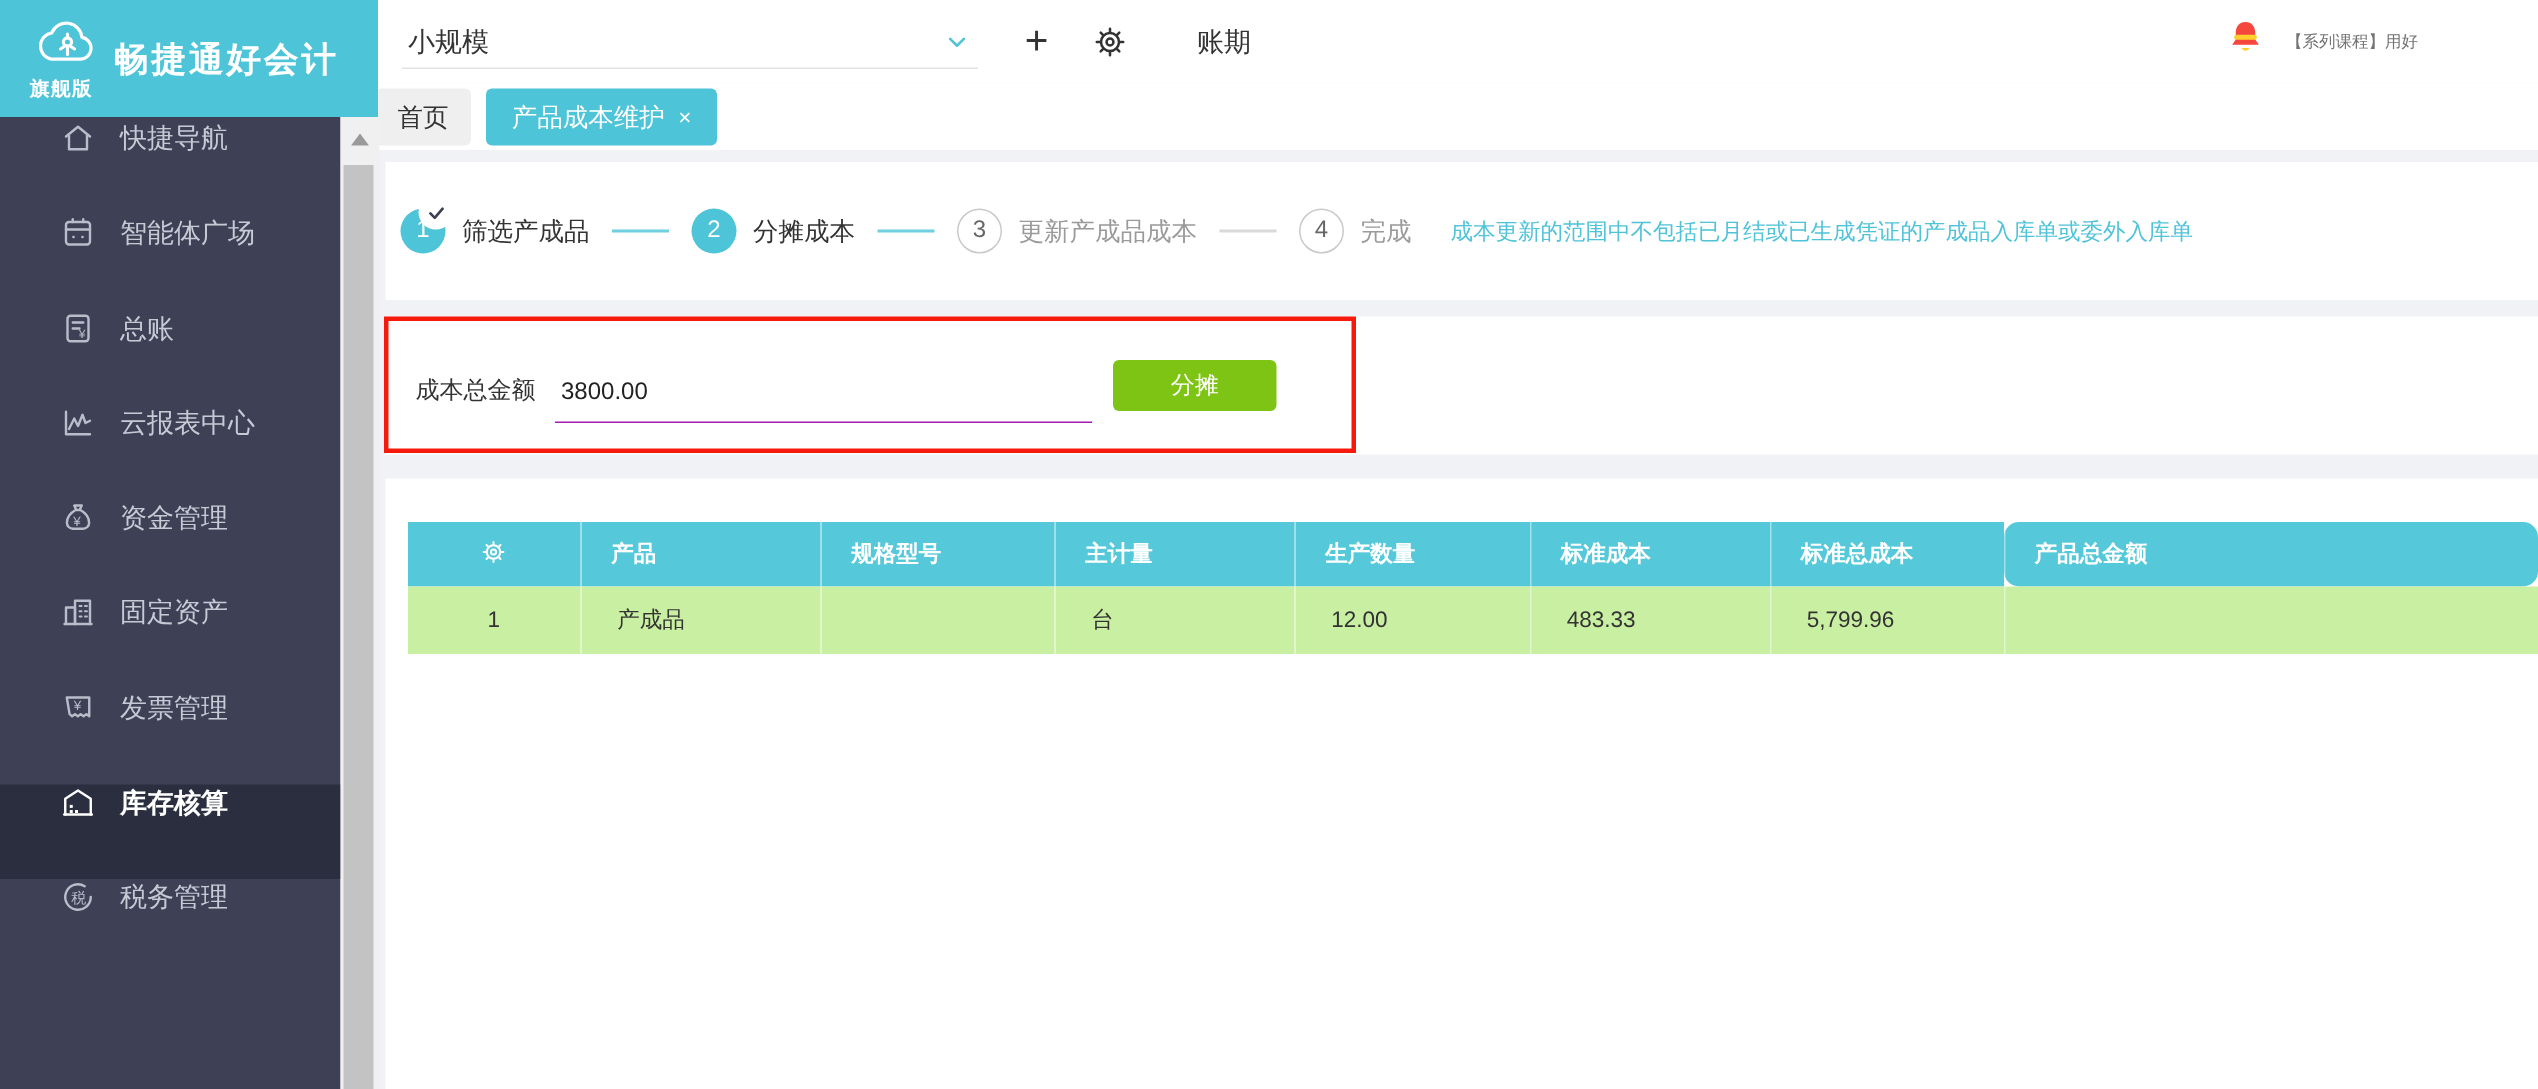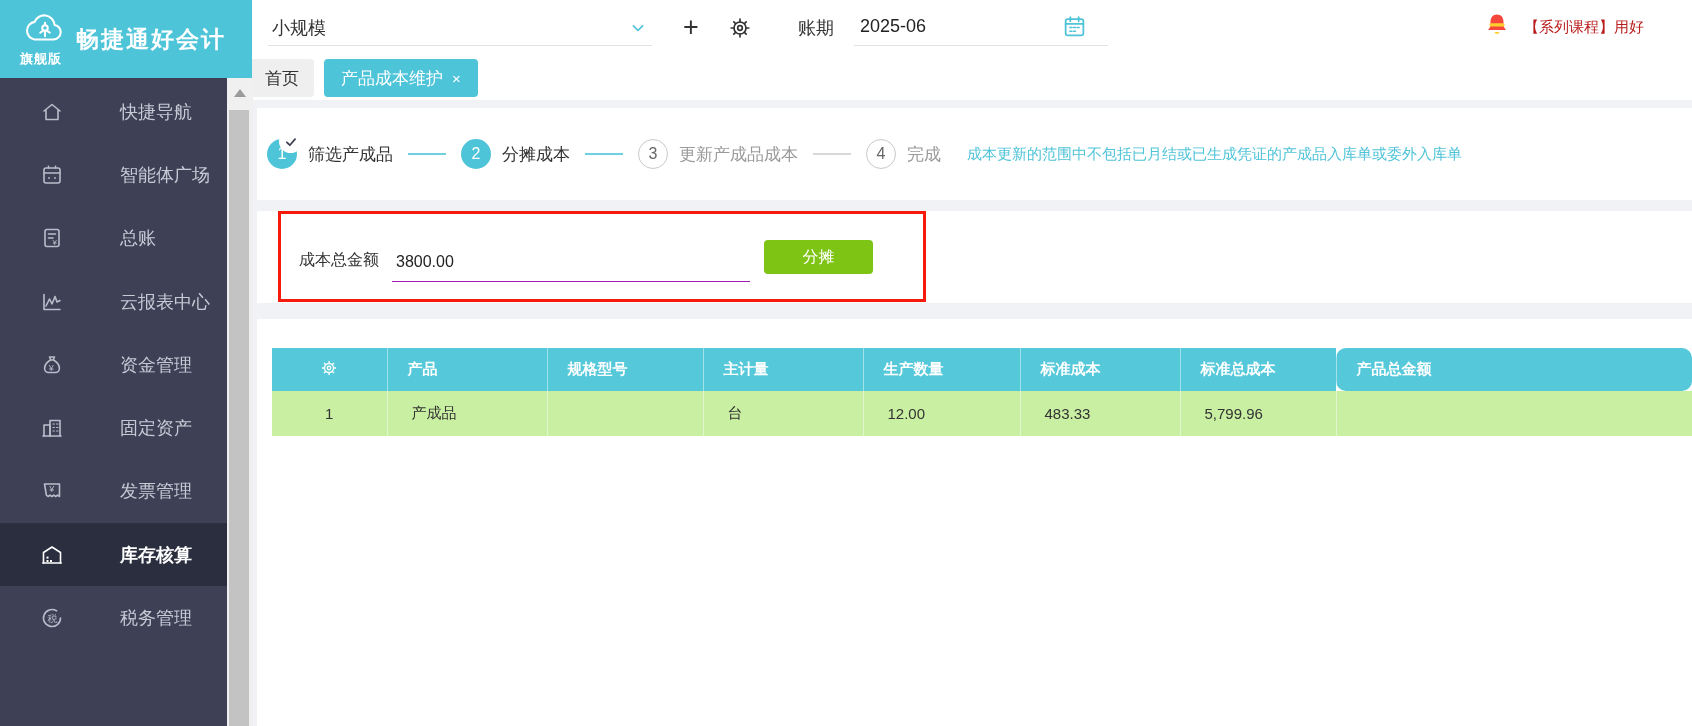--- a/index.html
+++ b/index.html
@@ -7,21 +7,21 @@
   body { position:relative; font-family:"Liberation Sans","DejaVu Sans",sans-serif; background:#f0f2f5; color:#333; }
 
   
   .logo-block { position:absolute; left:0; top:0; width:252px; height:78px; background:#4ec4d8; z-index:4; }
   .logo-cloud { position:absolute; left:22px; top:10px; }
   .logo-edition { position:absolute; left:20px; top:50px; color:#fff; font-size:13px; font-weight:bold; letter-spacing:1px; }
   .logo-title { position:absolute; left:76px; top:24px; color:#fff; font-size:23px; font-weight:bold; letter-spacing:2px; white-space:nowrap; }
 
   
   .sidebar { position:absolute; left:0; top:78px; width:227px; bottom:0; background:#3e4156; z-index:3; padding-top:2px; }
-  .side-item { height:63.3px; display:flex; align-items:center; padding-left:40px; color:#c7cad5; cursor:pointer;gap:40px; }
+  .side-item { height:63.3px; display:flex; align-items:flex-start; padding-left:40px; color:#c7cad5; cursor:pointer; }
   .side-item.active { background:#2b2e3f; color:#ffffff; font-weight:bold; }
   .side-icon { width:24px; height:24px; margin-right:16px; display:flex; align-items:center; justify-content:center; color:#b9bdca; }
   .side-item.active .side-icon { color:#ffffff; }
   .side-label { font-size:18px; white-space:nowrap; }
 
   
   .side-scrollbar { position:absolute; left:227px; top:78px; width:26px; bottom:0; background:#f0f0f0; z-index:4; }
   .scroll-up { position:absolute; left:0; top:0; width:26px; height:30px; display:flex; align-items:center; justify-content:center; }
   .scroll-up .tri { width:0; height:0; border-left:6px solid transparent; border-right:6px solid transparent; border-bottom:8px solid #9a9a9a; }
   .scroll-thumb { position:absolute; left:2px; top:32px; bottom:0; width:20px; background:#c3c3c3; }
@@ -31,21 +31,21 @@
   .account-select { position:absolute; left:16px; top:8px; width:384px; height:38px; border-bottom:1px solid #e3e3e3; cursor:pointer; }
   .account-name { position:absolute; left:4px; top:8px; font-size:18px; color:#333; }
   .account-chevron { position:absolute; right:4px; top:10px; color:#4fc3d8; }
   .topbar-plus { position:absolute; left:422px; top:10px; width:34px; height:34px; font-size:27px; font-weight:300; color:#333; background:none; border:none; cursor:pointer; line-height:30px; }
   .topbar-gear { position:absolute; left:476px; top:16px; width:24px; height:24px; color:#333; cursor:pointer; }
   .period-label { position:absolute; left:546px; top:16px; font-size:18px; color:#333; }
   .period-field { position:absolute; left:602px; top:8px; width:254px; height:38px; border-bottom:1px solid #e3e3e3; cursor:pointer; }
   .period-value { position:absolute; left:6px; top:8px; font-size:18px; color:#222; }
   .period-calendar { position:absolute; left:208px; top:6px; color:#4fc3d8; }
   .topbar-right { position:absolute; left:1232px; top:12px; display:flex; align-items:center; white-space:nowrap; }
-  .promo-link { margin-left:14px; font-size:15px; color:#b91c1c; cursor:pointer; }
+  .promo-link { margin-left:14px; font-size:11px; color:#737373; cursor:pointer; }
 
   
   .tabrow { position:absolute; left:246px; top:55px; right:0; height:45px; background:#fff; z-index:1; }
   .tab { position:absolute; top:4px; height:38px; border-radius:4px; display:flex; align-items:center; justify-content:center; font-size:17px; cursor:pointer; }
   .tab-home { left:4px; width:64px; background:#efefef; color:#333;justify-content:center; }
   .tab-active { left:78px; width:154px; background:#4ec4d8; color:#fff; }
   .tab-close { margin-left:9px; font-size:15px; line-height:15px; cursor:pointer; }
 
   
   .main-bg { position:absolute; left:253px; top:100px; right:0; bottom:0; background:#f0f2f5; }
@@ -63,21 +63,21 @@
   .check-badge { position:absolute; top:-9px; left:12px; width:23px; height:23px; border-radius:50%; background:#fff; display:flex; align-items:center; justify-content:center; }
   .step-label { margin-left:11px; font-size:17px; }
   .lbl-dark { color:#333; }
   .lbl-gray { color:#9a9a9a; }
   .step-line { width:38px; height:2px; margin:0 15px; flex:none; }
   .line-teal { background:#6fd0e0; }
   .line-gray { background:#d9d9d9; }
   .wizard-note { margin-left:26px; font-size:15px; color:#4fc3d8; overflow:hidden; }
 
   
-  .red-box { position:absolute; left:256px; top:211px; width:648px; height:91px; border:3px solid #f61a0c; z-index:6;margin-left:22px; }
+  .red-box { position:absolute; left:256px; top:211px; width:648px; height:91px; border:3px solid #f61a0c; z-index:6; }
   .alloc-label { position:absolute; left:18px; top:36px; font-size:16px; color:#333; }
   .alloc-input { position:absolute; left:111px; top:29px; width:358px; height:39px; border-bottom:1px solid #a21caf; font-size:16px; color:#222; line-height:38px; padding-left:4px; background:transparent; }
   .alloc-btn { position:absolute; left:483px; top:26px; width:109px; height:34px; background:#7ec414; color:#fff; font-size:16px; border:none; border-radius:4px; cursor:pointer; font-family:inherit; }
 
   
   .cost-table { position:absolute; left:272px; top:348px; width:1420px; border-collapse:collapse; table-layout:fixed; }
   .cost-table th { height:43px; background:#55c8da; color:#fff; font-size:15px; font-weight:bold; text-align:left; padding-left:20px; border-right:1px solid rgba(255,255,255,.45); }
   .cost-table th.col-gear { text-align:center; padding-left:0; }
   .cost-table th:last-child { border-right:none;border-radius:10px; }
   .cost-table td { height:45px; background:#c9efa2; color:#333; font-size:15px; padding-left:24px; border-right:1px solid rgba(255,255,255,.45); }
@@ -210,30 +210,20 @@
   </div>
   <button class="topbar-plus">+</button>
   <span class="topbar-gear">
     <svg width="24" height="24" viewBox="0 0 24 24" fill="none" stroke="currentColor" stroke-width="1.7" stroke-linecap="round">
         <circle cx="12" cy="12" r="6"></circle>
         <circle cx="12" cy="12" r="2.3"></circle>
         <path d="M12 3.2v2.6M12 18.2v2.6M3.2 12h2.6M18.2 12h2.6M5.8 5.8l1.8 1.8M16.4 16.4l1.8 1.8M18.2 5.8l-1.8 1.8M7.6 16.4l-1.8 1.8"></path>
       </svg>
   </span>
   <span class="period-label">账期</span>
-  <div class="period-field">
-    <span class="period-value">2025-06</span>
-    <span class="period-calendar">
-      <svg width="25" height="25" viewBox="0 0 24 24" fill="none" stroke="currentColor" stroke-width="1.7" stroke-linecap="round">
-          <rect x="3.5" y="5" width="17" height="15.5" rx="2"></rect>
-          <path d="M3.5 9.5h17M8 3v4M16 3v4"></path>
-          <path d="M7.5 13h2M11 13h2M14.5 13h2M7.5 16.5h2M11 16.5h2" stroke-width="1.4"></path>
-        </svg>
-    </span>
-  </div>
   <div class="topbar-right">
     <span>
       <svg width="26" height="26" viewBox="0 0 24 24">
           <path d="M12 2.4c-3.9 0-6 2.9-6 6.9v3.9L3.8 16.5h16.4l-2.2-3.3V9.3c0-4-2.1-6.9-6-6.9z" fill="#f5473c"></path>
           <rect x="5" y="10.3" width="14" height="3.1" rx="1.5" fill="#ffcf2e"></rect>
           <path d="M9.7 18.5a2.4 2.4 0 0 0 4.6 0z" fill="#ffcf2e"></path>
         </svg>
     </span>
     <span class="promo-link">【系列课程】用好</span>
   </div>

